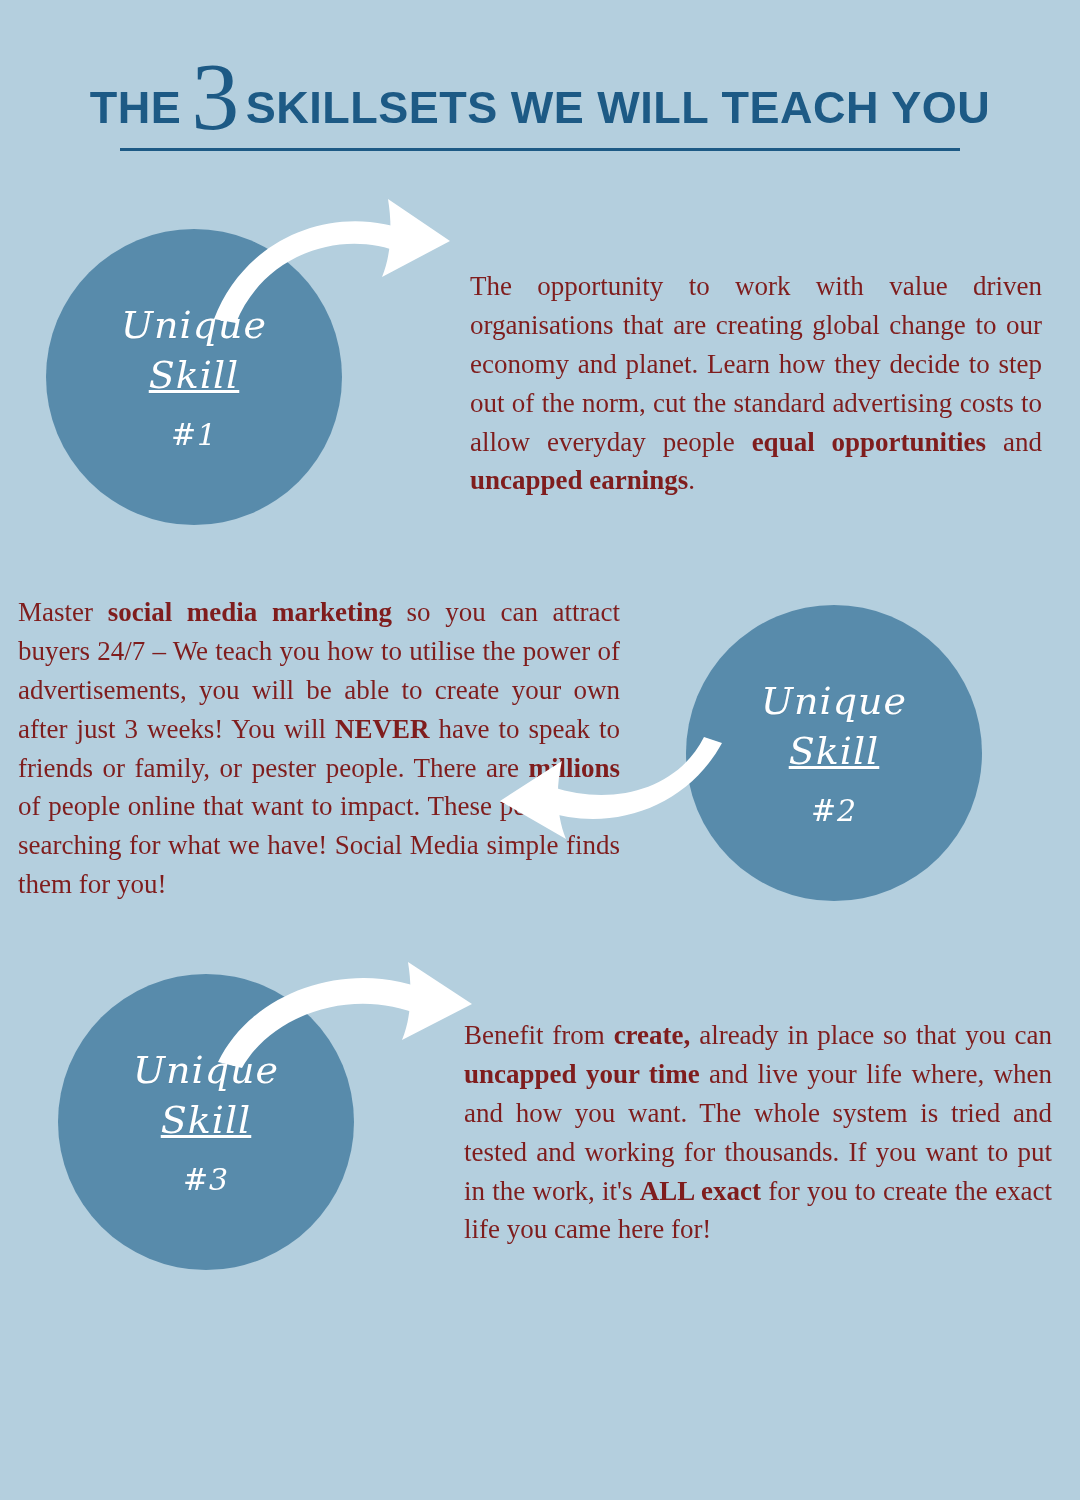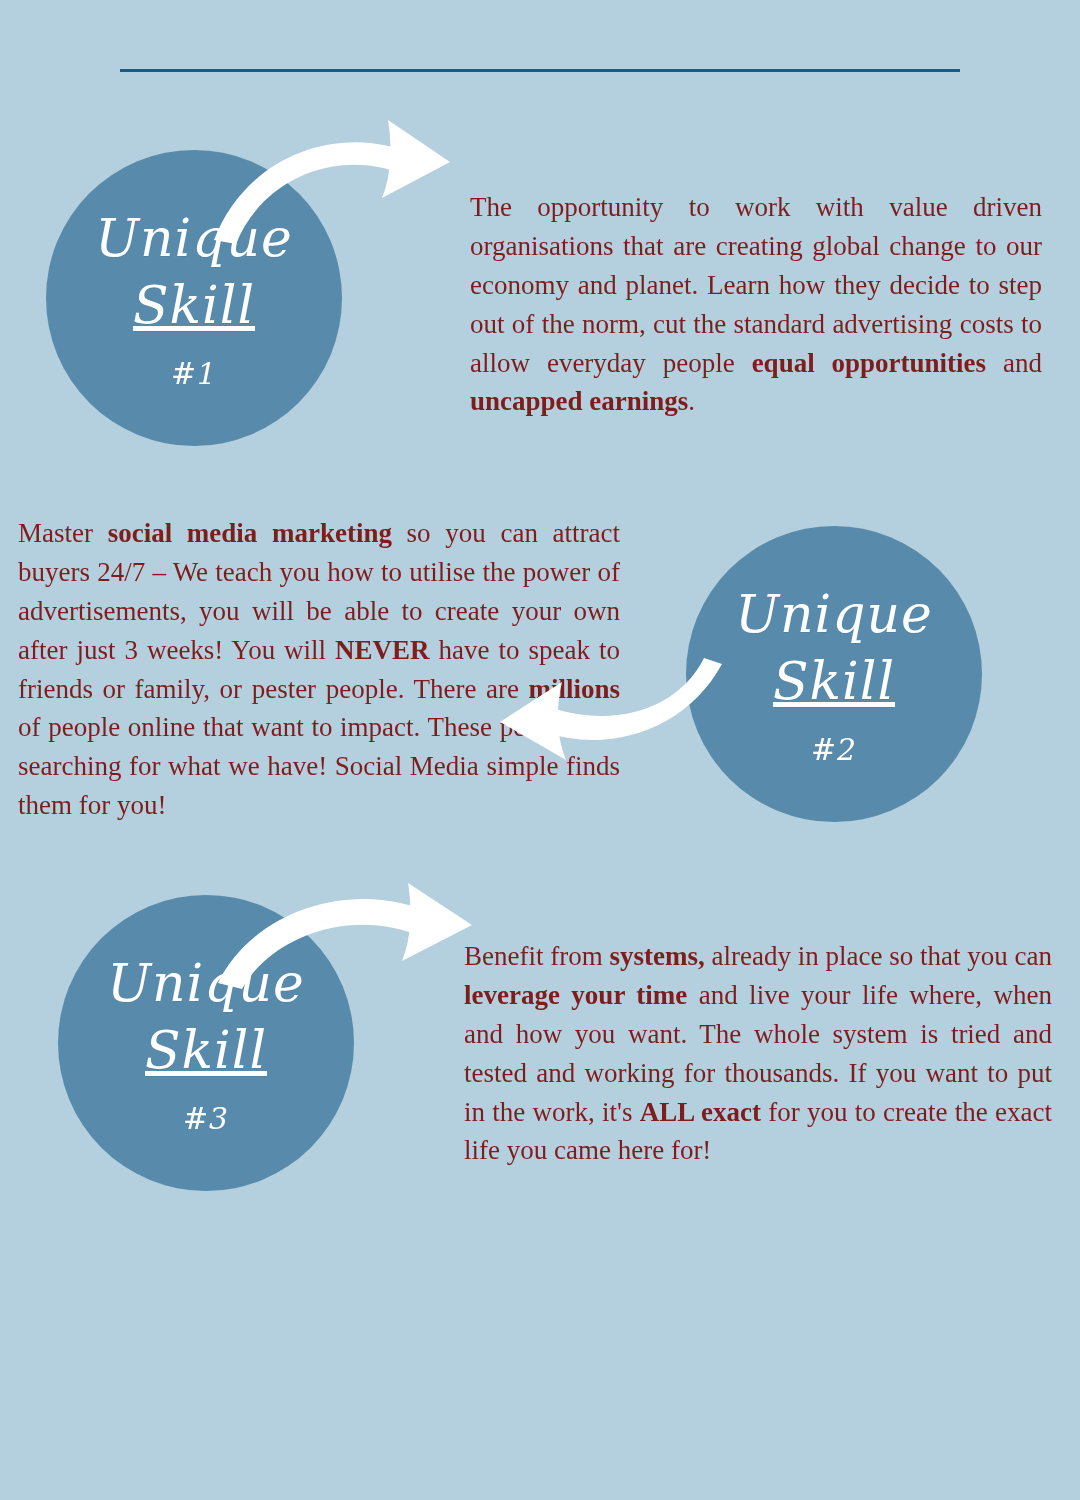--- a/index.html
+++ b/index.html
@@ -76,21 +76,21 @@
     justify-content: center;
     color: #ffffff;
     text-align: center;
     box-sizing: border-box;
   }
   .circle .line1,
   .circle .line2 {
     font-family: "DejaVu Serif", serif;
     font-style: italic;
     font-weight: normal;
-    font-size: 52px;
+    font-size: 38px;
     line-height: 1.25;
     letter-spacing: 1px;
     text-shadow: 0 1px 0 rgba(0,0,0,0.05);
   }
   .circle .line1 { margin-bottom: 2px; }
   .circle .line2 { margin-bottom: 18px; text-decoration: underline; }
   .circle .num {
     font-family: "DejaVu Serif", serif;
     font-style: italic;
     font-size: 30px;
@@ -135,20 +135,25 @@
     margin-top: 42px;
   }
 
   .row-2 { justify-content: flex-start; }
   .row-2 .circle-wrap { margin-left: 6px; margin-top: 22px; }
 </style>
 </head>
 <body>
 
 <div class="header">
+  <div class="header-title">
+    <span class="word">THE</span>
+    <span class="header-number">3</span>
+    <span class="word">SKILLSETS WE WILL TEACH YOU</span>
+  </div>
   <div class="header-rule"></div>
 </div>
 
 <div class="row row-1">
   <div class="circle-wrap">
     <div class="circle">
       <div class="line1">Unique</div>
       <div class="line2">Skill</div>
       <div class="num">#1</div>
     </div>
@@ -186,14 +191,14 @@
       <div class="line2">Skill</div>
       <div class="num">#3</div>
     </div>
     <div class="arrow arrow-3">
       <svg width="300" height="150" viewBox="0 0 300 150">
         <path d="M8 120 C 44 46, 146 14, 226 52 L 212 74 C 144 44, 62 72, 32 126 Z" fill="#ffffff"></path>
         <path d="M198 20 L 262 62 L 192 98 C 202 74, 202 44, 198 20 Z" fill="#ffffff"></path>
       </svg>
     </div>
   </div>
-  <div class="para">Benefit from <b>systems,</b> already in place so that you can <b>leverage your time</b> and live your life where, when and how you want. The whole system is tried and tested and working for thousands. If you want to put in the work, it's <b>ALL exact</b> for you to create the exact life you came here for!</div>
+  <div class="para">Benefit from <b>create,</b> already in place so that you can <b>uncapped your time</b> and live your life where, when and how you want. The whole system is tried and tested and working for thousands. If you want to put in the work, it's <b>ALL exact</b> for you to create the exact life you came here for!</div>
 </div>
 
 </body></html>

